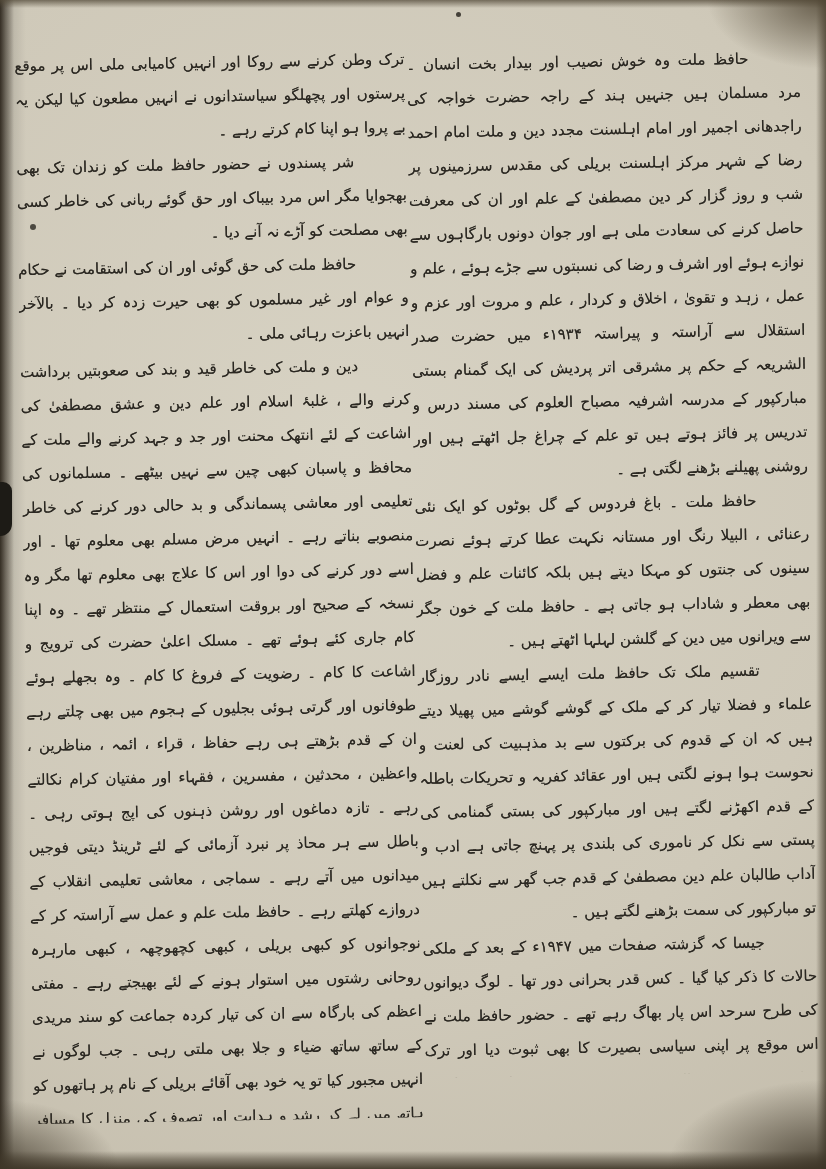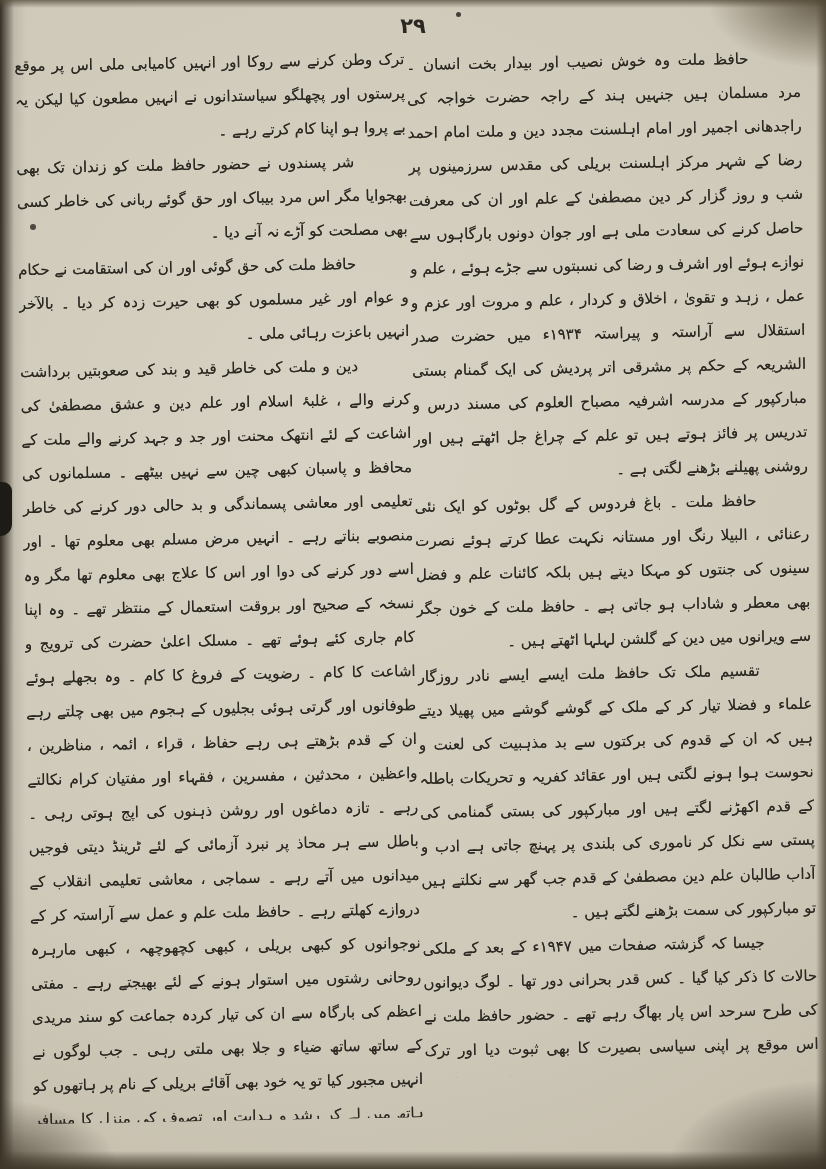--- a/index.html
+++ b/index.html
@@ -59,21 +59,20 @@
   .col-right{right:16px;top:48px;width:394px;height:1030px;}
   .col-left{left:24px;top:42px;width:390px;height:1075px;}
 </style>
 </head>
 <body>
 
 <div class="scan">
 
   <div class="crease"></div>
 
-  <div class="page-number">۲۹</div>
   <div class="pn-dot"></div>
   <div class="margin-dot"></div>
 
   <div class="text-layer">
 
     <div class="col col-right">
       <p class="indent">حافظ ملت وہ خوش نصیب اور بیدار بخت انسان ۔ مرد مسلمان ہیں جنہیں ہند کے راجہ حضرت خواجہ کی راجدھانی اجمیر اور امام اہلسنت مجدد دین و ملت امام احمد رضا کے شہر مرکز اہلسنت بریلی کی مقدس سرزمینوں پر شب و روز گزار کر دین مصطفیٰ کے علم اور ان کی معرفت حاصل کرنے کی سعادت ملی ہے اور جوان دونوں بارگاہوں سے نوازے ہوئے اور اشرف و رضا کی نسبتوں سے جڑے ہوئے ، علم و عمل ، زہد و تقویٰ ، اخلاق و کردار ، علم و مروت اور عزم و استقلال سے آراستہ و پیراستہ ۱۹۳۴ء میں حضرت صدر الشریعہ کے حکم پر مشرقی اتر پردیش کی ایک گمنام بستی مبارکپور کے مدرسہ اشرفیہ مصباح العلوم کی مسند درس و تدریس پر فائز ہوتے ہیں تو علم کے چراغ جل اٹھتے ہیں اور روشنی پھیلنے بڑھنے لگتی ہے ۔</p>
       <p class="indent">حافظ ملت ۔ باغ فردوس کے گل بوٹوں کو ایک نئی رعنائی ، البیلا رنگ اور مستانہ نکہت عطا کرتے ہوئے نصرت سینوں کی جنتوں کو مہکا دیتے ہیں بلکہ کائنات علم و فضل بھی معطر و شاداب ہو جاتی ہے ۔ حافظ ملت کے خون جگر سے ویرانوں میں دین کے گلشن لہلہا اٹھتے ہیں ۔</p>
       <p class="indent">تقسیم ملک تک حافظ ملت ایسے ایسے نادر روزگار علماء و فضلا تیار کر کے ملک کے گوشے گوشے میں پھیلا دیتے ہیں کہ ان کے قدوم کی برکتوں سے بد مذہبیت کی لعنت و نحوست ہوا ہونے لگتی ہیں اور عقائد کفریہ و تحریکات باطلہ کے قدم اکھڑنے لگتے ہیں اور مبارکپور کی بستی گمنامی کی پستی سے نکل کر ناموری کی بلندی پر پہنچ جاتی ہے ادب و آداب طالبان علم دین مصطفیٰ کے قدم جب گھر سے نکلتے ہیں تو مبارکپور کی سمت بڑھنے لگتے ہیں ۔</p>
       <p class="indent">جیسا کہ گزشتہ صفحات میں ۱۹۴۷ء کے بعد کے ملکی حالات کا ذکر کیا گیا ۔ کس قدر بحرانی دور تھا ۔ لوگ دیوانوں کی طرح سرحد اس پار بھاگ رہے تھے ۔ حضور حافظ ملت نے اس موقع پر اپنی سیاسی بصیرت کا بھی ثبوت دیا اور ترک وطن کر کے جانے والوں کو مساجد و مدارس اور مزارات و مقابر کی حفاظت اور ملک میں بقائے اسلام کی دہائی دے کر ۔ لوگوں کو غیرت دین دلا کر</p>

